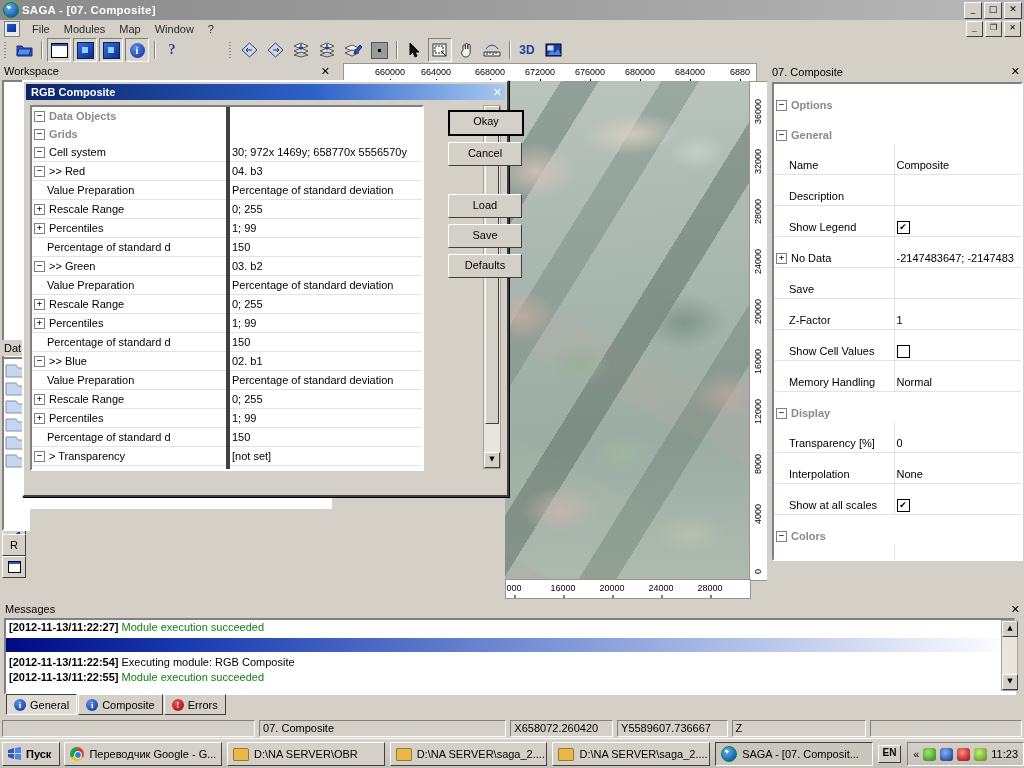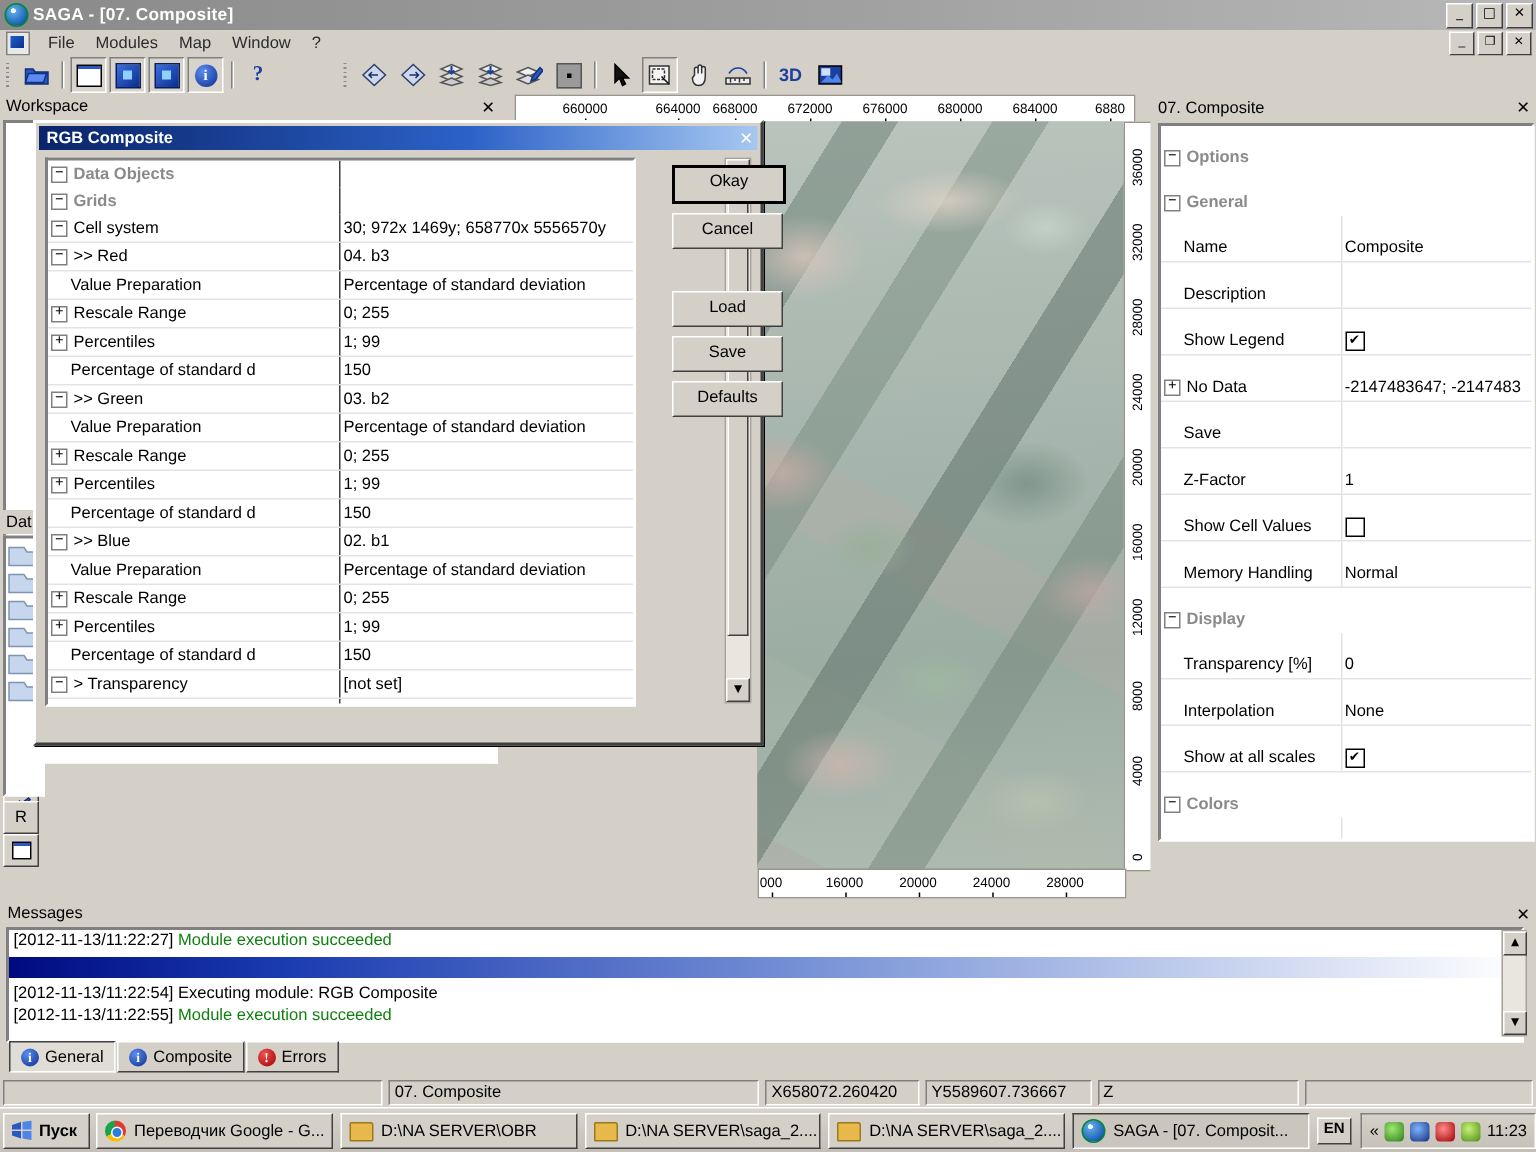--- a/index.html
+++ b/index.html
@@ -104,21 +104,21 @@
   #dlg-title .x{color:#fff;font-family:"DejaVu Sans",sans-serif;font-weight:bold;}
   #tree-wrap{
     position:absolute;left:6px;top:23px;width:390px;height:362px;background:#fff;
     border:2px solid;border-color:#808080 #fff #fff #808080;overflow:hidden;
   }
   table.tree{border-collapse:collapse;width:100%;table-layout:fixed;}
   table.tree td{
     height:18px;font-size:11px;padding:0 0 0 2px;vertical-align:middle;
     border-bottom:1px solid #e3e3e3;white-space:nowrap;overflow:hidden;
   }
-  td.k{width:192px;border-right:1px solid #404040;}
+  td.k{width:192px;border-right:4px solid #404040;}
   td.v{padding-left:4px;}
   tr.group td{border-bottom:none;color:#8a8a8a;font-weight:bold;}
   .pm{display:inline-block;width:9px;height:9px;border:1px solid #808080;background:#fff;
      font:9px/7px "DejaVu Sans Mono",monospace;text-align:center;color:#000;margin-right:4px;
      vertical-align:middle;}
   .ind1{padding-left:4px;}  .ind2{padding-left:18px;}
   .ind3{padding-left:32px;} .ind4{padding-left:46px;}
   .tree-scroll{
     position:absolute;right:6px;top:23px;width:16px;height:362px;background:#e9e6e0;
     border:1px solid #a8a29a;
@@ -213,21 +213,21 @@
      font-family:"DejaVu Sans",sans-serif;}
 
   
   #messages{position:absolute;left:0;top:601px;width:1024px;height:118px;background:#d4d0c8;}
   #msg-cap{height:16px;display:flex;align-items:center;justify-content:space-between;
      padding:0 4px 0 5px;}
   #msg-body{position:absolute;left:4px;top:17px;width:1008px;height:73px;background:#fff;
      border:2px solid;border-color:#808080 #fff #fff #808080;overflow:hidden;
      font-size:11px;}
   .msg-line{height:15px;line-height:15px;padding-left:3px;white-space:nowrap;}
-  .msg-ts{font-weight:normal;color:#000;}
+  .msg-ts{font-weight:bold;color:#000;}
   .msg-ok{color:#108010;}
   .msg-bar{height:14px;margin:3px 0;
      background:linear-gradient(to right,#000a80 0%,#1a3bb0 18%,#7d97d8 55%,#ffffff 100%);}
   .msg-scroll{position:absolute;right:6px;top:19px;width:15px;height:69px;background:#e9e6e0;
      border:1px solid #a8a29a;}
   .msg-tabs{position:absolute;left:6px;top:93px;display:flex;gap:1px;}
   .mtab{height:19px;background:#d4d0c8;border:1px solid;
      border-color:#fff #404040 #404040 #fff;display:flex;align-items:center;gap:4px;
      padding:0 7px;font-size:11px;}
   .mtab.active{border-color:#404040 #fff #fff #404040;background:#e0ddd6;}
@@ -442,21 +442,21 @@
     </div>
     <div class="ws-tab" style="position:absolute;left:2px;top:192px;">R</div>
     <div class="ws-tab" style="position:absolute;left:2px;top:214px;">
       <span class="ic-list" style="width:11px;height:10px;"></span>
     </div>
   </div>
 
   <div id="mapview">
     <div class="ruler" id="ruler-top">
         <span class="tickx" style="left: 46px;">660000</span>
-        <span class="tickx" style="left: 108px;">664000</span>
+        <span class="tickx" style="left: 92px;">664000</span>
         <span class="tickx" style="left: 146px;">668000</span>
         <span class="tickx" style="left: 196px; text-align: right;">672000</span>
         <span class="tickx" style="left: 246px;">676000</span>
         <span class="tickx" style="left: 296px;">680000</span>
         <span class="tickx" style="left: 346px;">684000</span>
         <span class="tickx" style="left: 396px;">6880</span>
       </div>
     <div class="ruler" id="ruler-right">
         <span class="ticky" style="bottom: 6px;">0</span>
         <span class="ticky" style="bottom: 56px;">4000</span>

